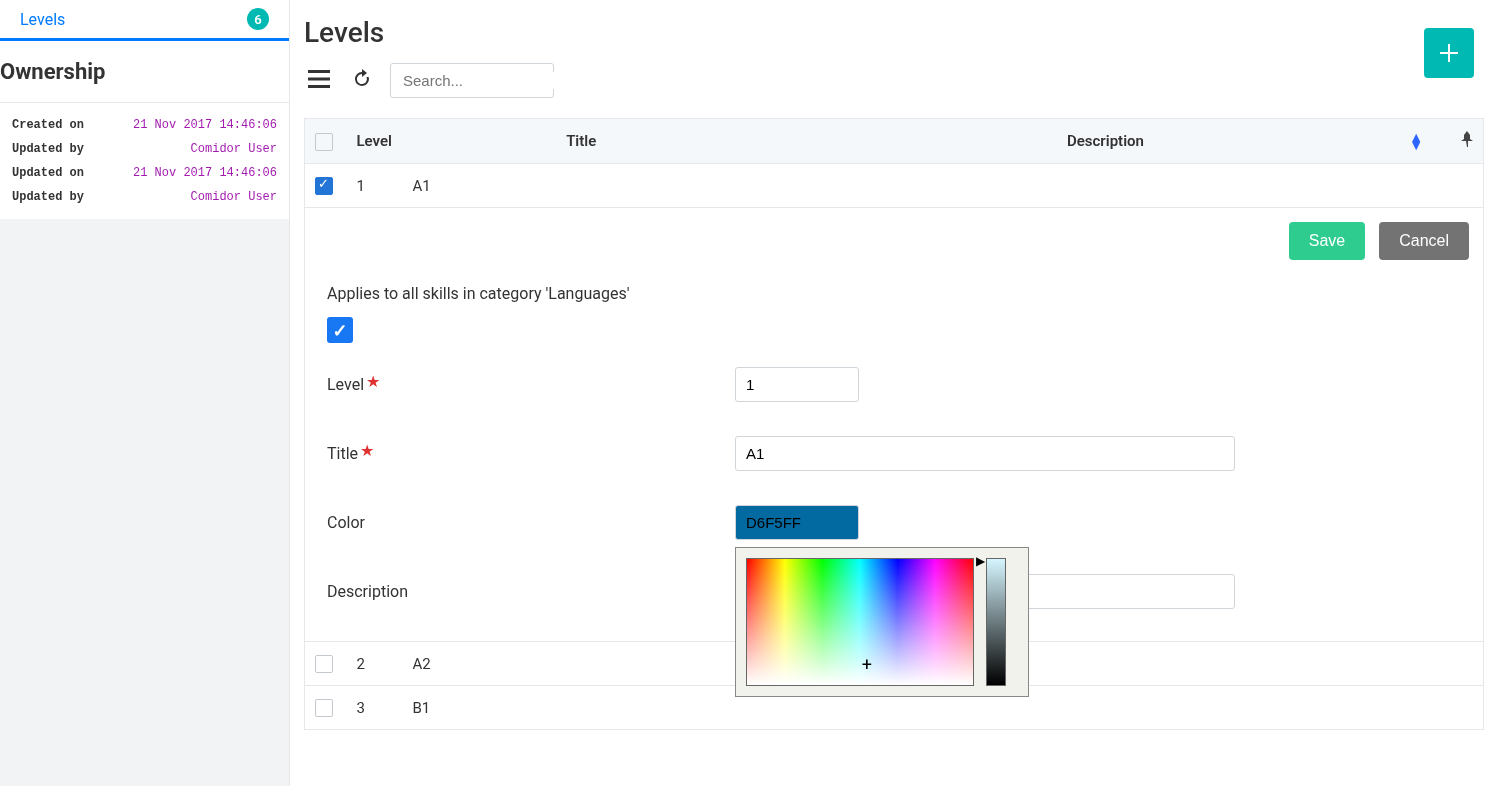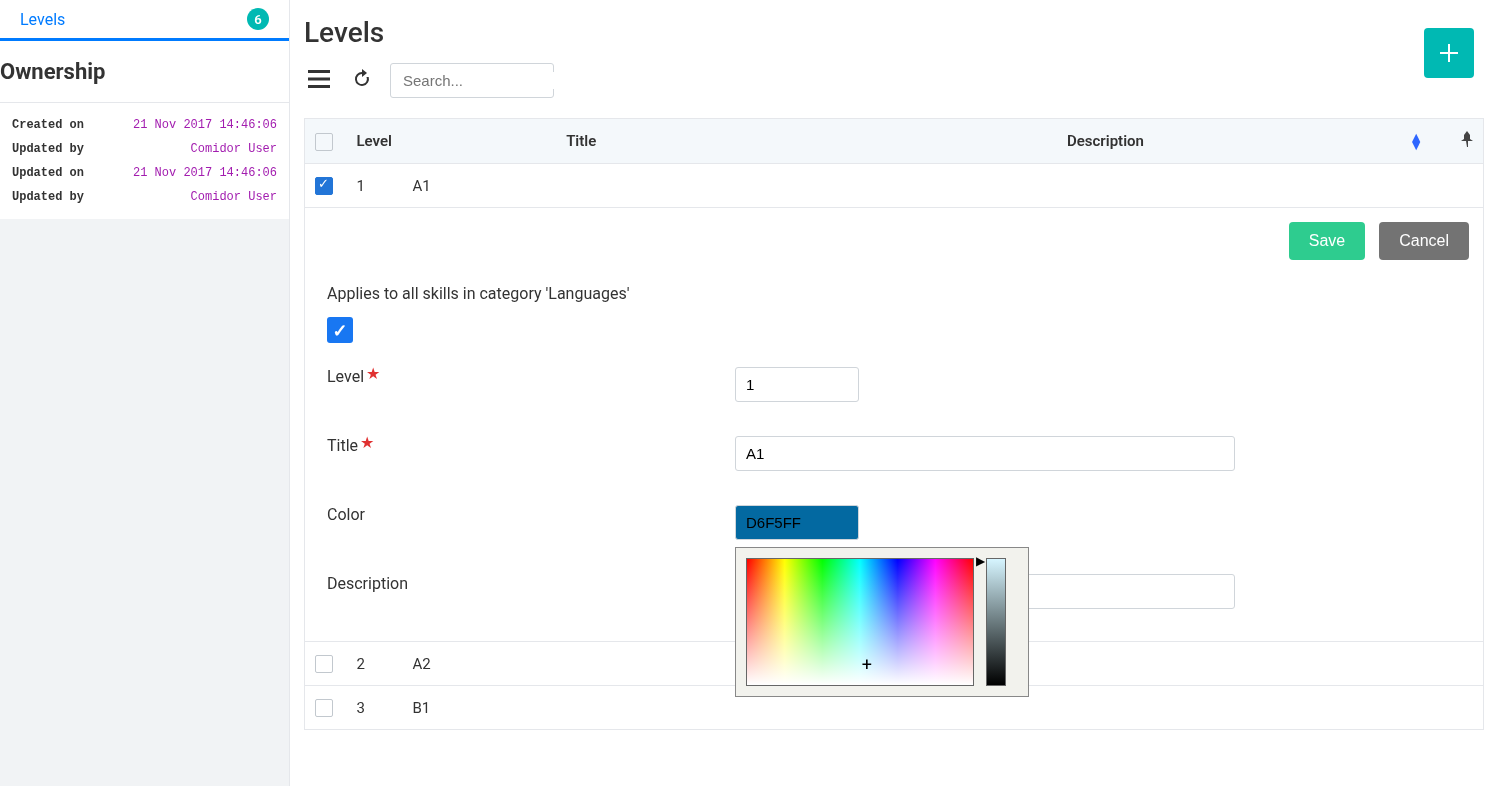--- a/index.html
+++ b/index.html
@@ -47,21 +47,21 @@
 
 .edit-panel { border: 1px solid #e5e7eb; border-top: none; padding: 14px; }
 .panel-actions { display: flex; justify-content: flex-end; gap: 14px; margin-bottom: 14px; }
 .btn { border: none; padding: 10px 20px; border-radius: 4px; font-size: 16px; cursor: pointer; color: #fff; }
 .btn-save { background: #2ecc8f; }
 .btn-cancel { background: #737373; }
 .panel-body { padding: 10px 8px; }
 .applies-label { font-size: 16px; margin-bottom: 14px; }
 .big-check { width: 26px; height: 26px; background: #1877f2; border-radius: 3px; display: flex; align-items: center; justify-content: center; margin-bottom: 24px; }
 .big-check::after { content: "✓"; color: #fff; font-size: 18px; font-weight: 700; }
-.form-row { display: flex; align-items: flex-start; margin-bottom: 34px; }
+.form-row { display: flex; align-items: center; margin-bottom: 34px; }
 .form-label { width: 408px; font-size: 16px; position: relative; }
 .req-star { color: #e03131; margin-left: 2px; position: relative; top: -3px; }
 .form-input { border: 1px solid #d0d5da; border-radius: 3px; padding: 8px 10px; font-size: 15px; }
 .input-sm { width: 124px; }
 .input-md { width: 500px; }
 .input-color { width: 124px; background: #0369a1; }
 
 
 .color-popup { position: absolute; width: 294px; background: #f2f2ed; border: 1px solid #888; padding: 10px; display: flex; gap: 12px; }
 .hue-sat { width: 228px; height: 128px; position: relative; background-size: 100% 100%; border: 1px solid #666; }

